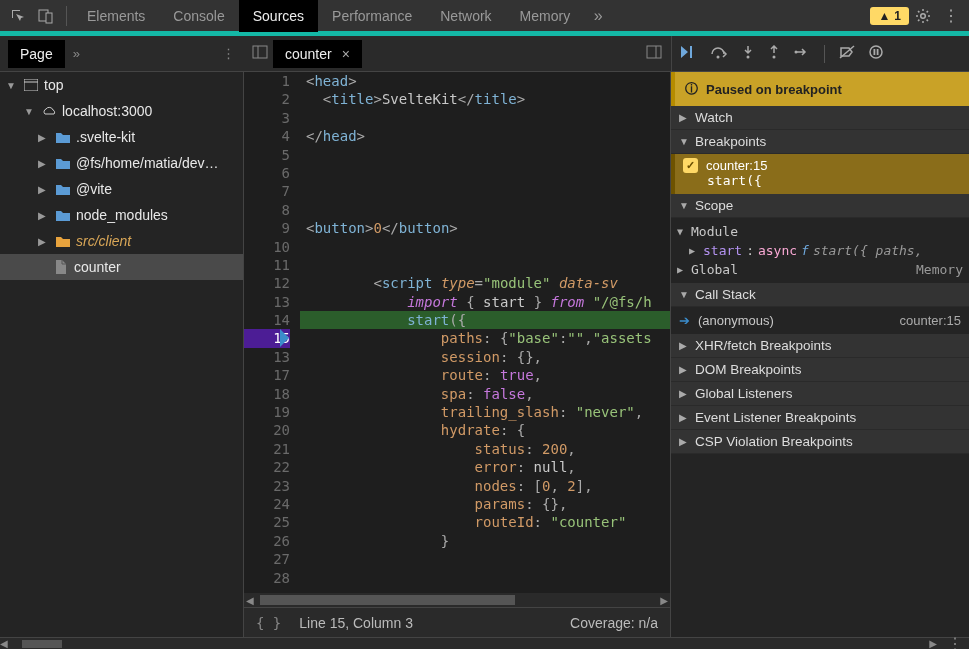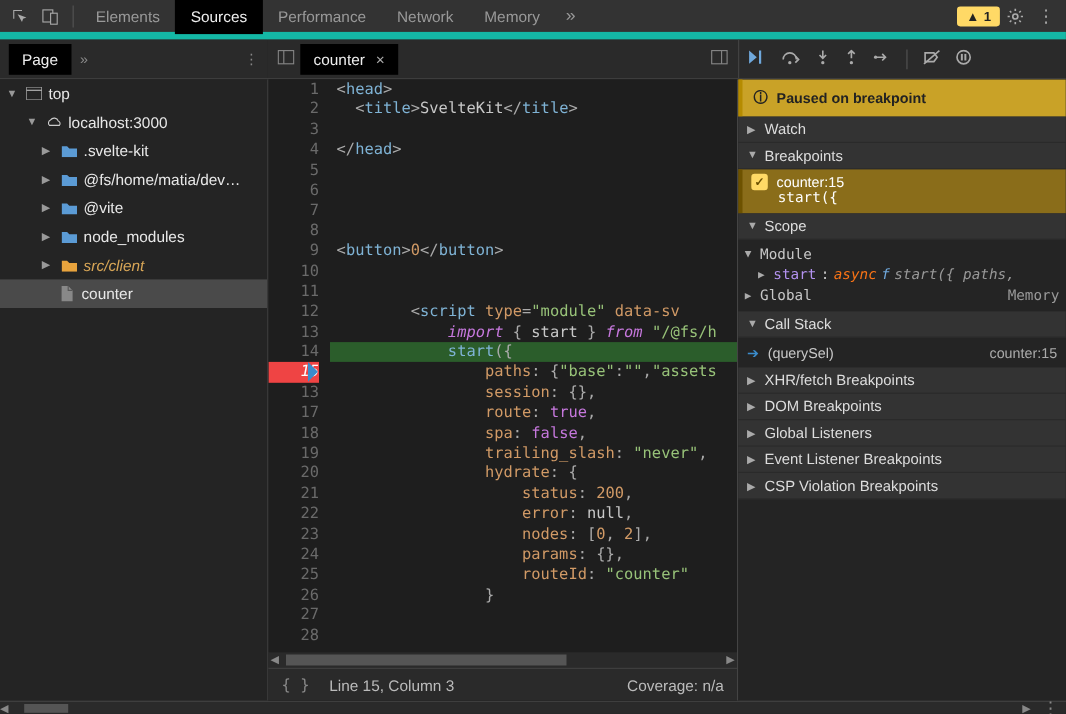--- a/index.html
+++ b/index.html
@@ -10,21 +10,21 @@
   color: #c8c8c8;
   width: 969px;
   height: 649px;
   overflow: hidden;
   display: flex;
   flex-direction: column;
 }
 .toolbar {
   height: 36px;
   background: #333;
-  border-bottom: 7px solid #14b8a6;
+  border-bottom: 5px solid #14b8a6;
   display: flex;
   align-items: center;
   padding: 0 4px;
 }
 .toolbar .icon-btn {
   width: 28px; height: 28px;
   display: flex; align-items: center; justify-content: center;
   cursor: pointer;
 }
 .toolbar .divider { width: 1px; height: 20px; background: #555; margin: 0 6px; }
@@ -126,30 +126,30 @@
   font-size: 14px;
 }
 .gutter {
   width: 56px;
   background: #1e1e1e;
   text-align: right;
   padding-right: 10px;
   color: #6a6a6a;
 }
 .gutter-line { height: 18.4px; line-height: 18.4px; }
-.gutter-line.current { background: #ef4444; color: #fff; position: relative; font-style: italic; }
+.gutter-line.current { background: #4c1d95; color: #fff; position: relative; }
 .gutter-line.current::after {
   content: ""; position: absolute; right: -8px; top: 0;
   border: 9px solid transparent; border-left-color: #3b8ccb;
 }
 .code-lines { flex: 1; overflow: hidden; }
 .code-line { height: 18.4px; line-height: 18.4px; white-space: pre; padding-left: 6px; }
 .code-line.exec { background: #2b5d2b; }
 .tok-tag { color: #7fb3d5; }
-.tok-key { color: #d19a66; }
+.tok-key { color: #d19a66; font-style: italic; }
 .tok-kw { color: #c678dd; font-style: italic; }
 .tok-fn { color: #7fb3d5; }
 .tok-str { color: #98c379; }
 .tok-num { color: #d19a66; }
 .tok-bool { color: #c678dd; }
 .tok-null { color: #c9c9c9; }
 .tok-prop { color: #d19a66; }
 .tok-eq { color: #aaa; }
 .tok-punc { color: #aaa; }
 
@@ -203,21 +203,21 @@
 .bp-chk {
   width: 15px; height: 15px; background: #ffd966; border-radius: 3px;
   display: inline-flex; align-items: center; justify-content: center;
   color: #6b4f00; font-size: 11px; font-weight: bold;
 }
 .bp-code { font-family: monospace; padding-left: 24px; color: #fff; }
 .scope-body { padding: 4px 6px; font-family: monospace; font-size: 13px; }
 .scope-row { display: flex; align-items: center; gap: 4px; padding: 2px 0; white-space: nowrap; }
 .scope-caret { width: 10px; color: #aaa; font-size: 10px; }
 .scope-kw { color: #b392f0; }
-.scope-async { color: #f97316; font-style: italic; }
+.scope-async { color: #f9a8d4; }
 .scope-fn { color: #6fa8dc; font-style: italic; }
 .scope-sig { color: #999; font-style: italic; }
 .cs-row {
   display: flex; align-items: center;
   padding: 6px 8px; gap: 8px;
 }
 .cs-row .arrow { color: #3b8ccb; }
 .cs-row .loc { margin-left: auto; color: #aaa; }
 .bottom-scroll {
   height: 12px; background: #2a2a2a;
@@ -237,20 +237,21 @@
   </div>
   <div class="icon-btn">
     <svg width="16" height="16" viewBox="0 0 16 16">
         <rect x="1" y="2" width="9" height="11" fill="none" stroke="#aaa"></rect>
         <rect x="8" y="5" width="6" height="10" fill="#333" stroke="#aaa"></rect>
       </svg>
   </div>
   <div class="divider"></div>
   <div id="tabs-host" style="display: flex;">
       <div class="tab">Elements</div>
+      <div class="tab">Console</div>
       <div class="tab active">Sources</div>
       <div class="tab">Performance</div>
       <div class="tab">Network</div>
       <div class="tab">Memory</div>
     </div>
   <div class="icon-btn" style="color:#999;font-size:16px;">»</div>
   <div class="spacer"></div>
   <div class="warn-badge">
     <span>▲</span>
     <span>1</span>
@@ -528,21 +529,21 @@
         <span style="flex:1"></span>
         <span style="color:#999">Memory</span>
       </div>
     </div>
     <div class="section-header">
         <span class="caret">▼</span>
         <span>Call Stack</span>
       </div>
     <div class="cs-row">
       <span class="arrow">➔</span>
-      <span>(querySel)</span>
+      <span>(anonymous)</span>
       <span class="loc">counter:15</span>
     </div>
     <div class="section-header">
         <span class="caret">▶</span>
         <span>XHR/fetch Breakpoints</span>
       </div>
     <div class="section-header">
         <span class="caret">▶</span>
         <span>DOM Breakpoints</span>
       </div>

